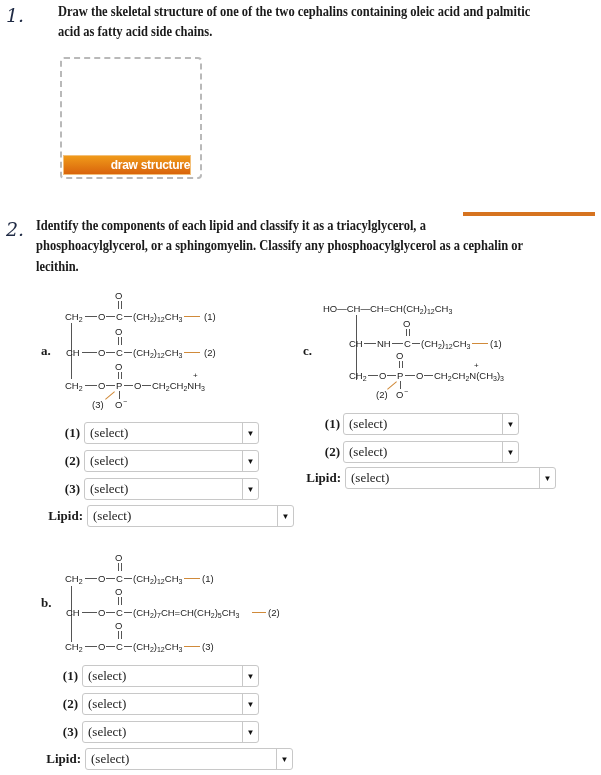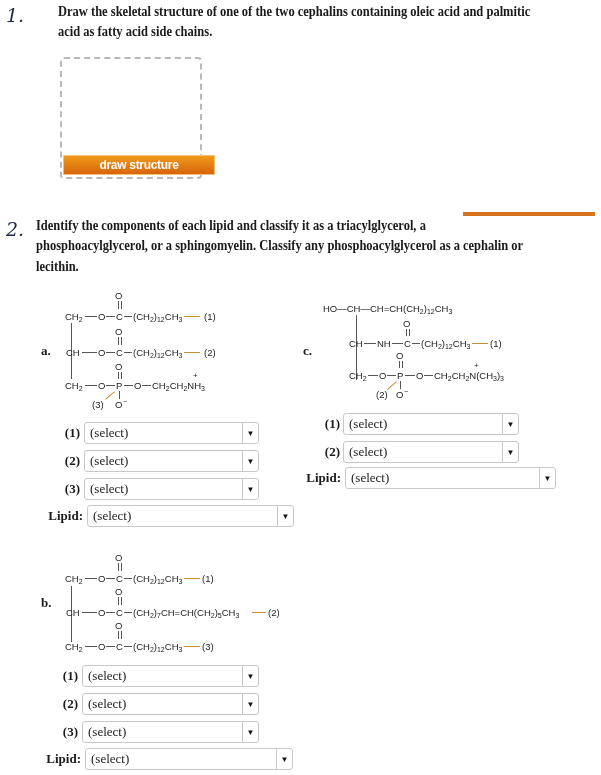--- a/index.html
+++ b/index.html
@@ -21,21 +21,21 @@
   .select .caret { position:absolute; right:0; top:0; width:15px; height:20px; border-left:1px solid #c8c8c8; text-align:center; font-size:8px; line-height:21px; color:#111; }
 </style>
 </head>
 <body>
 
 <div class="abs qnum" style="left:6px; top:4px;">1.</div>
 <div class="abs qtext" style="left:58px; top:2px;">Draw the skeletal structure of one of the two cephalins containing oleic acid and palmitic</div>
 <div class="abs qtext" style="left:58px; top:22px;">acid as fatty acid side chains.</div>
 
 <div class="abs dashbox" style="left:60px; top:57px; width:142px; height:122px;">
-  <div class="abs draw-btn" style="left:1px; top:96px; width:152px; height:20px;">draw structure</div>
+  <div class="abs draw-btn" style="left:1px; top:96px; width:128px; height:20px;text-align:right;">draw structure</div>
 </div>
 
 <div class="abs orange-line" style="left:463px; top:212px; width:132px; height:4px;"></div>
 
 <div class="abs qnum" style="left:6px; top:218px;">2.</div>
 <div class="abs qtext" style="left:36px; top:216px;">Identify the components of each lipid and classify it as a triacylglycerol, a</div>
 <div class="abs qtext" style="left:36px; top:236px;">phosphoacylglycerol, or a sphingomyelin. Classify any phosphoacylglycerol as a cephalin or</div>
 <div class="abs qtext" style="left:36px; top:257px;">lecithin.</div>
 
 <div class="abs" style="left:0; top:0;">

